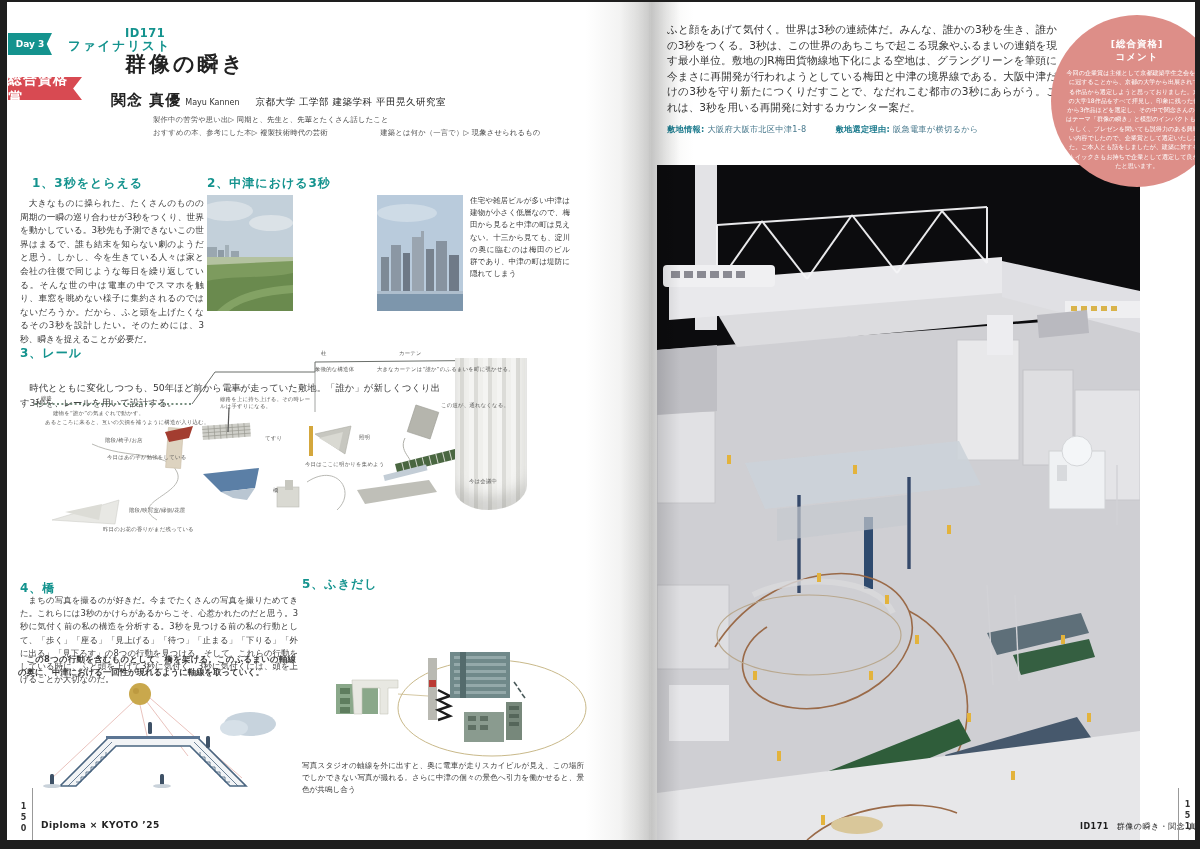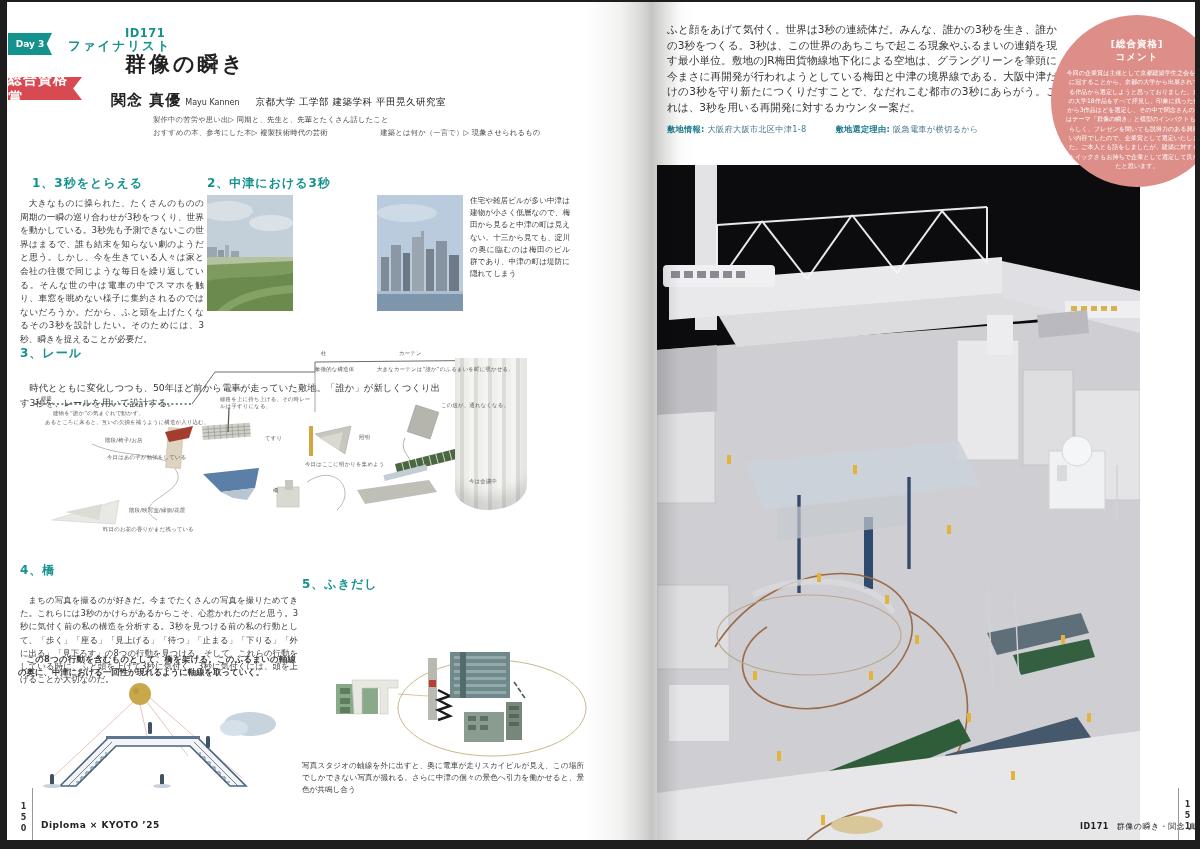--- a/index.html
+++ b/index.html
@@ -212,21 +212,21 @@
       <span class="tinylabel" style="left:314px;top:8px;">柱</span>
       <span class="tinylabel" style="left:392px;top:8px;">カーテン</span>
       <span class="tinylabel" style="left:308px;top:24px;">象徴的な構造体</span>
       <span class="tinylabel" style="left:370px;top:24px;width:140px;white-space:normal;">大きなカーテンは“誰か”のふるまいを町に覗かせる。</span>
       <span class="tinylabel" style="left:434px;top:60px;">この道が、通れなくなる。</span>
       <span class="tinylabel" style="left:352px;top:92px;">照明</span>
       <span class="tinylabel" style="left:298px;top:119px;">今日はここに明かりを集めよう</span>
       <span class="tinylabel" style="left:462px;top:136px;">今は会議中</span>
     </div>
 
-    <div class="abs sec-head" style="left:13px;top:560px;text-align:center;">4、橋</div>
+    <div class="abs sec-head" style="left:13px;top:578px;text-align:center;">4、橋</div>
     <div class="abs jtext s45-body p-indent" style="left:13px;top:592px;width:278px;">まちの写真を撮るのが好きだ。今までたくさんの写真を撮りためてきた。これらには3秒のかけらがあるからこそ、心惹かれたのだと思う。3秒に気付く前の私の構造を分析する。3秒を見つける前の私の行動として、「歩く」「座る」「見上げる」「待つ」「止まる」「下りる」「外に出る」「見下ろす」の8つの行動を見つける。そして、これらの行動をしている時に、ふと頭を上げて3秒に気付く。3秒に気付くには、頭を上げることが大切なのだ。</div>
     <div class="abs jtext s45-body p-indent" style="left:11px;top:651px;width:278px;font-weight:bold;">この8つの行動を含むものとして、橋を架ける。このふるまいの軸線の奥に、中津における一回性が現れるように軸線を取っていく。</div>
     <svg class="abs" style="left:13px;top:676px;" width="280" height="128" viewBox="0 0 280 128">
       <circle cx="120" cy="16" r="11" fill="#c9a84c"></circle>
       <circle cx="116" cy="13" r="3" fill="#b8943c" opacity=".7"></circle>
       <g stroke="#e0a8a0" stroke-width=".7">
         <line x1="113" y1="24" x2="30" y2="102"></line>
         <line x1="120" y1="27" x2="128" y2="62"></line>
         <line x1="127" y1="24" x2="168" y2="78"></line>
         <line x1="130" y1="20" x2="222" y2="100"></line>

